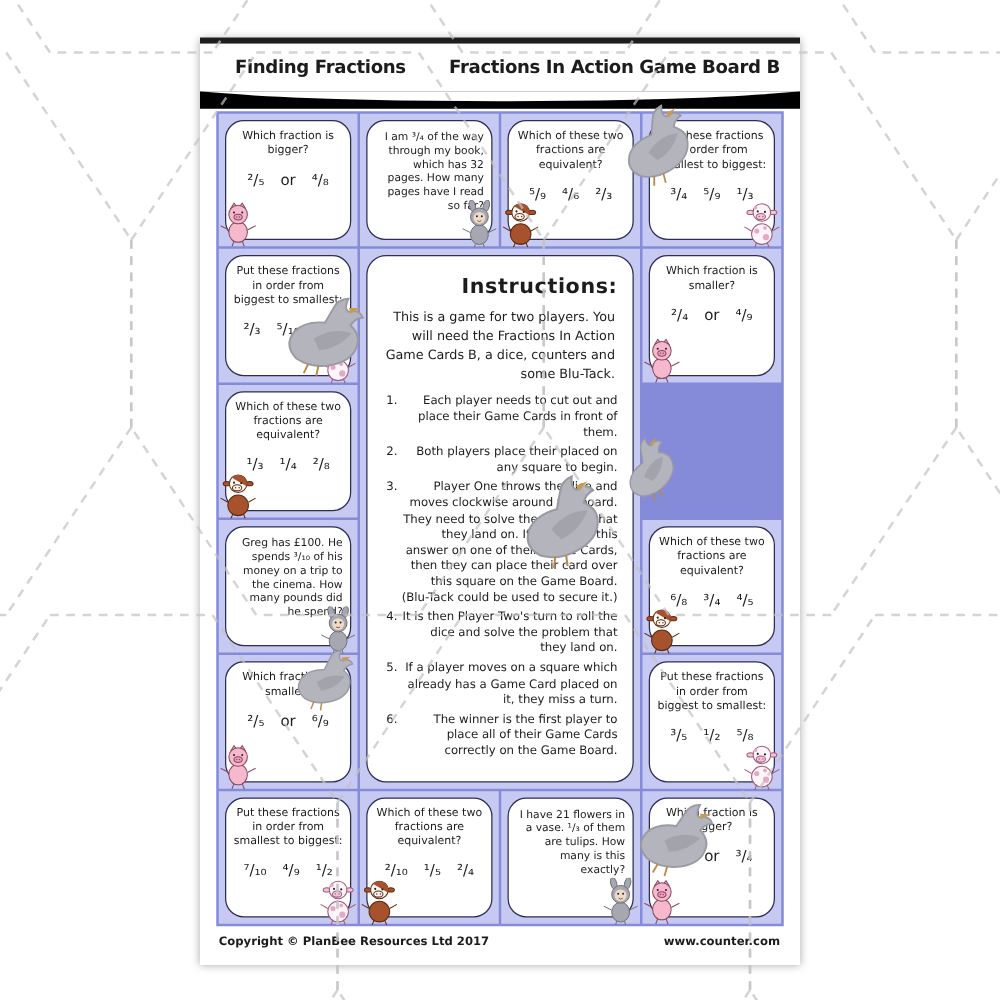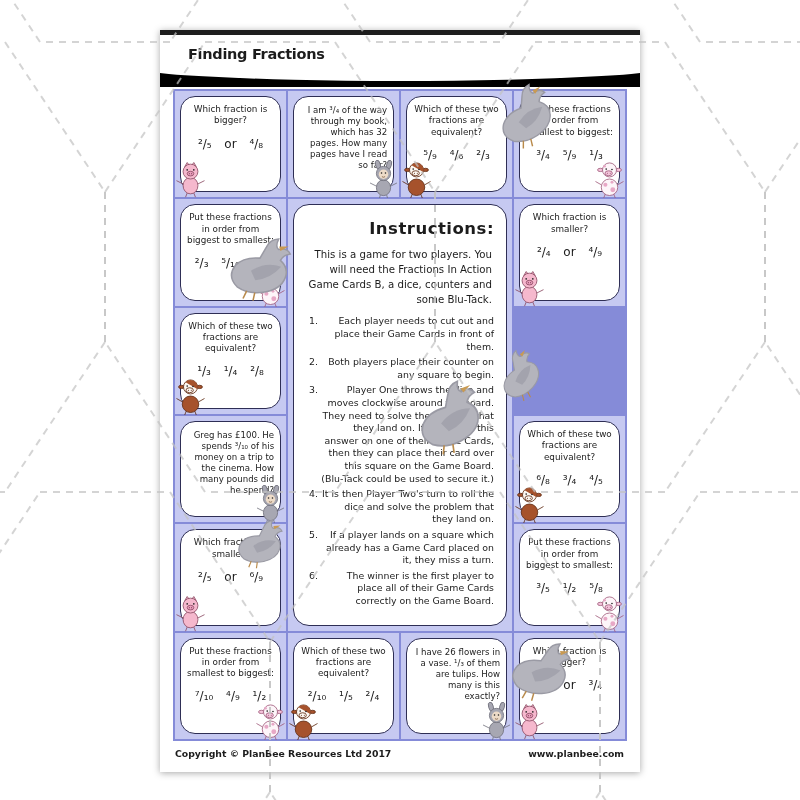--- a/index.html
+++ b/index.html
@@ -162,20 +162,21 @@
           <line x1="38" y1="60" x2="38" y2="68"></line>
       </g>
     </symbol>
   </defs>
 </svg>
 
 <div class="page">
   <div class="top-strip"></div>
   <div class="title-band">
     <span class="t">Finding Fractions</span>
+    <span class="t">Fractions In Action Game Board B</span>
   </div>
   <div class="swoosh"></div>
 
   <div class="board">
 
     <div class="cell" style="grid-area:1/1">
       <div class="card">
         <div class="q">Which fraction is bigger?</div>
         <div class="fr">²/₅ or ⁴/₈</div>
         <svg class="critter bl">
@@ -298,21 +299,21 @@
         <div class="q">Which of these two fractions are equivalent?</div>
         <div class="fr">²/₁₀ ¹/₅ ²/₄</div>
         <svg class="critter bl">
             <use href="#sym-cow-brown"></use>
           </svg>
       </div>
     </div>
 
     <div class="cell" style="grid-area:6/3">
       <div class="card">
-        <div class="q story">I have 26 flowers in a vase. ¹/₃ of them are tulips. How many is this exactly?</div>
+        <div class="q story">I have 21 flowers in a vase. ¹/₃ of them are tulips. How many is this exactly?</div>
         <svg class="critter br">
             <use href="#sym-donkey"></use>
           </svg>
       </div>
     </div>
 
     <div class="cell" style="grid-area:6/4">
       <div class="card">
         <div class="q">Which fraction is bigger?</div>
         <div class="fr">²/₃ or ³/₄</div>
@@ -321,33 +322,33 @@
           </svg>
       </div>
     </div>
 
     <div class="cell instr-cell">
       <div class="instr">
         <div class="instr-title">Instructions:</div>
         <div class="instr-intro">This is a game for two players. You will need the Fractions In Action Game Cards B, a dice, counters and some Blu-Tack.</div>
         <ol>
           <li>Each player needs to cut out and place their Game Cards in front of them.</li>
-          <li>Both players place their counter on any square to begin.</li>
+          <li>Both players place their placed on any square to begin.</li>
           <li>Player One throws the dice and moves clockwise around the board. They need to solve the problem that they land on. If they have this answer on one of their Game Cards, then they can place their card over this square on the Game Board. (Blu-Tack could be used to secure it.)</li>
           <li>It is then Player Two's turn to roll the dice and solve the problem that they land on.</li>
-          <li>If a player lands on a square which already has a Game Card placed on it, they miss a turn.</li>
+          <li>If a player moves on a square which already has a Game Card placed on it, they miss a turn.</li>
           <li>The winner is the first player to place all of their Game Cards correctly on the Game Board.</li>
         </ol>
       </div>
     </div>
   </div>
 
   <div class="footer">
     <span>Copyright © PlanBee Resources Ltd 2017</span>
-    <span>www.planbee.com</span>
+    <span>www.counter.com</span>
   </div>
 
   <svg class="dove" style="left:330px;top:52px;width:76px;height:76px;transform:rotate(-14deg)">
       <use href="#sym-dove"></use>
     </svg>
   <svg class="dove" style="left:60px;top:202px;width:82px;height:82px;transform:rotate(12deg)">
       <use href="#sym-dove"></use>
     </svg>
   <svg class="dove" style="left:248px;top:348px;width:88px;height:88px;transform:rotate(-8deg)">
       <use href="#sym-dove"></use>

